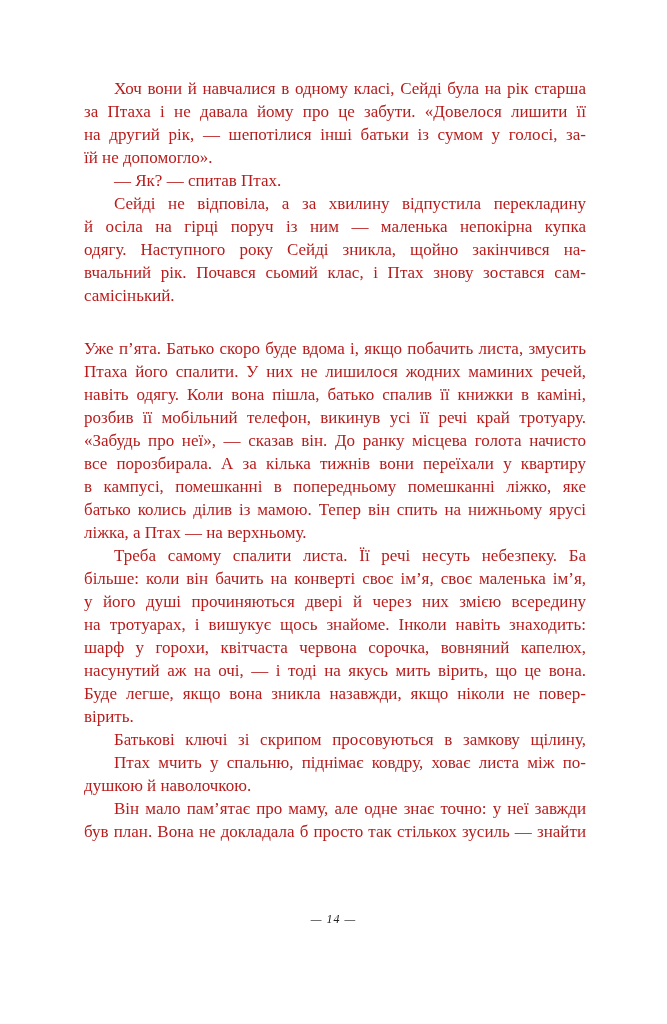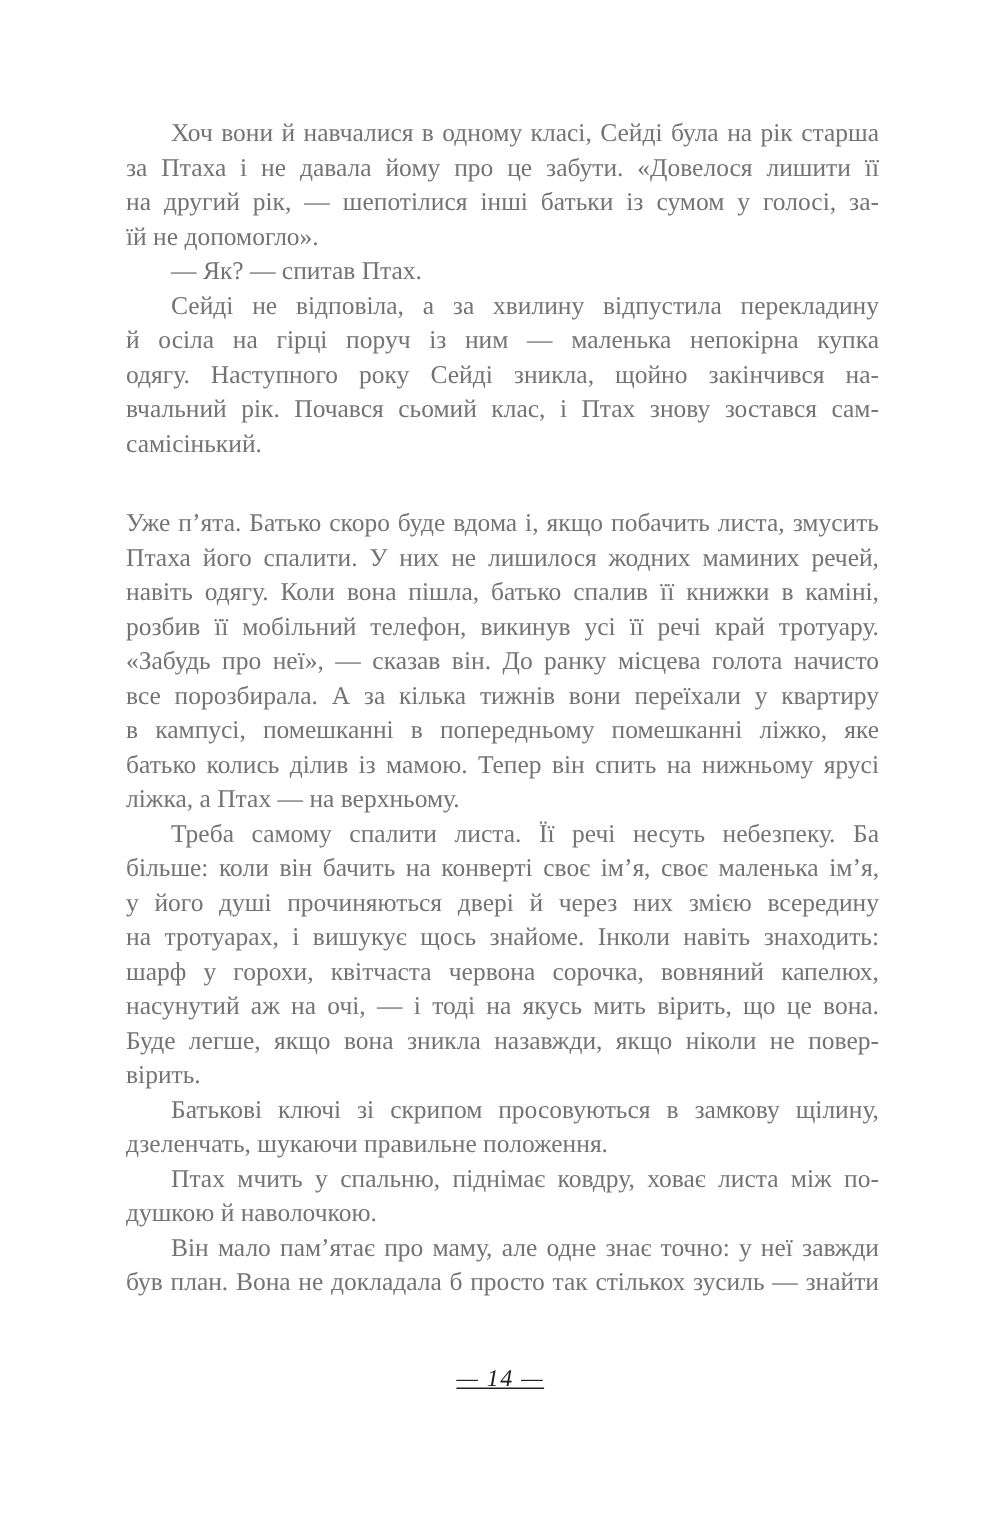--- a/index.html
+++ b/index.html
@@ -15,44 +15,43 @@
     overflow: hidden;
     font-family: "Liberation Serif", "DejaVu Serif", serif;
   }
   .text-block {
     position: absolute;
     left: 84px;
     top: 77px;
     width: 502px;
     font-size: 17px;
     line-height: 23px;
-    color: #737373;
+    color: #b91c1c;
     text-rendering: optimizeLegibility;
   }
   .paragraph { margin: 0; }
   .paragraph.section-gap { margin-top: 30px; }
   .line {
     text-align: justify;
     text-align-last: left;
   }
   .line.fill { text-align-last: justify; }
   .line.indent { padding-left: 30px; }
   .italic { font-style: italic; }
   .folio {
     position: absolute;
     left: 0;
     top: 908px;
     width: 667px;
     text-align: center;
     font-style: italic;
-    font-size: 16px;
+    font-size: 12px;
     line-height: 23px;
     color: #222222;
     letter-spacing: 1px;
-    text-decoration: underline;
   }
 </style>
 </head>
 <body>
 
 <div class="page">
   <main class="text-block">
       <div class="paragraph">
         <div class="line fill indent"><span>Хоч вони й навчалися в одному класі, Сейді була на рік старша</span></div>
         <div class="line fill"><span>за Птаха і не давала йому про це забути. «Довелося лишити її</span></div>
@@ -85,21 +84,20 @@
         <div class="line fill"><span>більше: коли він бачить на конверті своє ім’я, своє маленька ім’я,</span></div>
         <div class="line fill"><span>у його душі прочиняються двері й через них змією всередину</span></div>
         <div class="line fill"><span>на тротуарах, і вишукує щось знайоме. Інколи навіть знаходить:</span></div>
         <div class="line fill"><span>шарф у горохи, квітчаста червона сорочка, вовняний капелюх,</span></div>
         <div class="line fill"><span>насунутий аж на очі, — і тоді на якусь мить вірить, що це вона.</span></div>
         <div class="line fill"><span>Буде легше, якщо вона зникла назавжди, якщо ніколи не повер-</span></div>
         <div class="line"><span>вірить.</span></div>
       </div>
       <div class="paragraph">
         <div class="line fill indent"><span>Батькові ключі зі скрипом просовуються в замкову щілину,</span></div>
-        <div class="line"><span>дзеленчать, шукаючи правильне положення.</span></div>
       </div>
       <div class="paragraph">
         <div class="line fill indent"><span>Птах мчить у спальню, піднімає ковдру, ховає листа між по-</span></div>
         <div class="line"><span>душкою й наволочкою.</span></div>
       </div>
       <div class="paragraph">
         <div class="line fill indent"><span>Він мало пам’ятає про маму, але одне знає точно: у неї завжди</span></div>
         <div class="line fill"><span>був план. Вона не докладала б просто так стількох зусиль — знайти</span></div>
       </div>
     </main>

